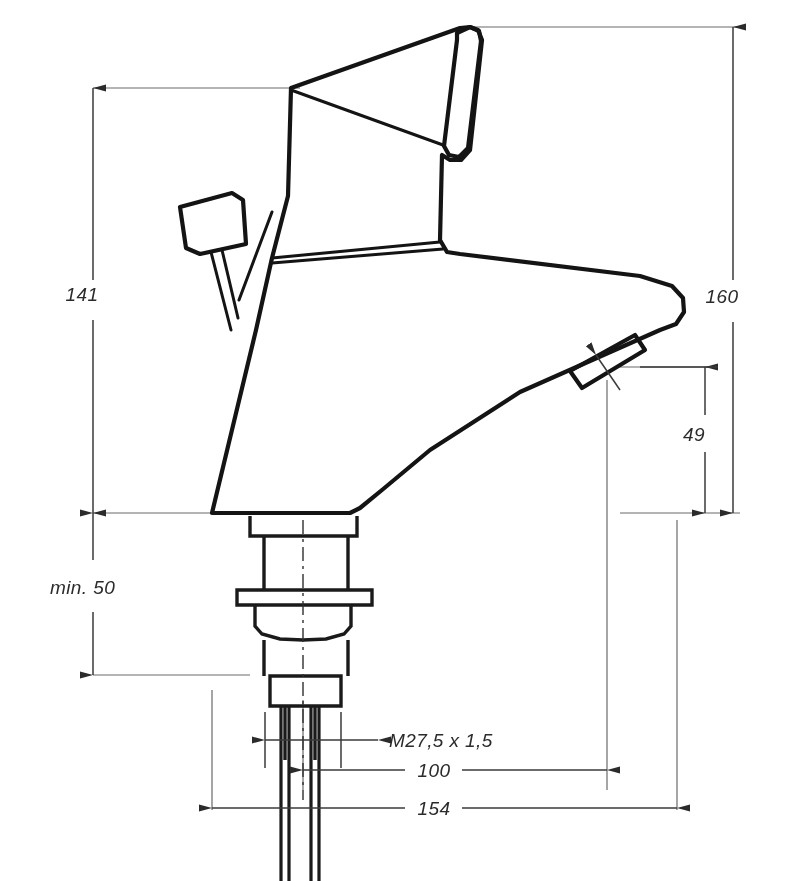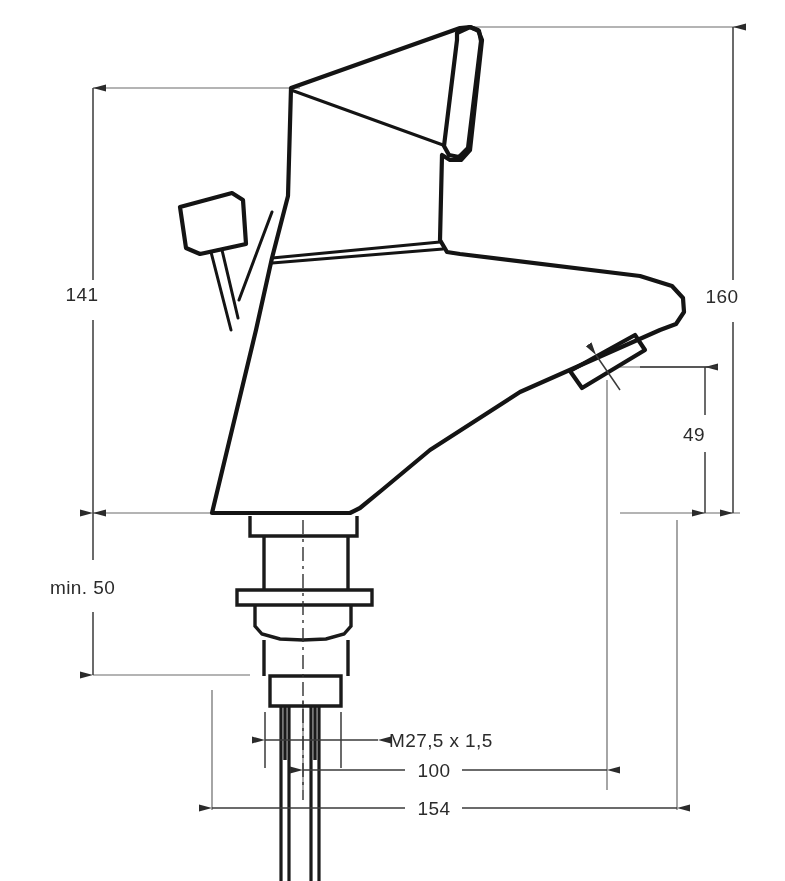--- a/index.html
+++ b/index.html
@@ -9,20 +9,21 @@
   }
   body {
     font-family: "Liberation Sans", sans-serif;
   }
   #drawing-root {
     position: relative;
     width: 785px;
     height: 881px;
     background: #ffffff;
     overflow: hidden;
+    font-style: italic;
   }
   #drawing-svg {
     display: block;
     width: 785px;
     height: 881px;
   }
   .dim-text {
     font-family: "Liberation Sans", sans-serif;
     font-size: 19px;
     fill: #2b2b2b;

